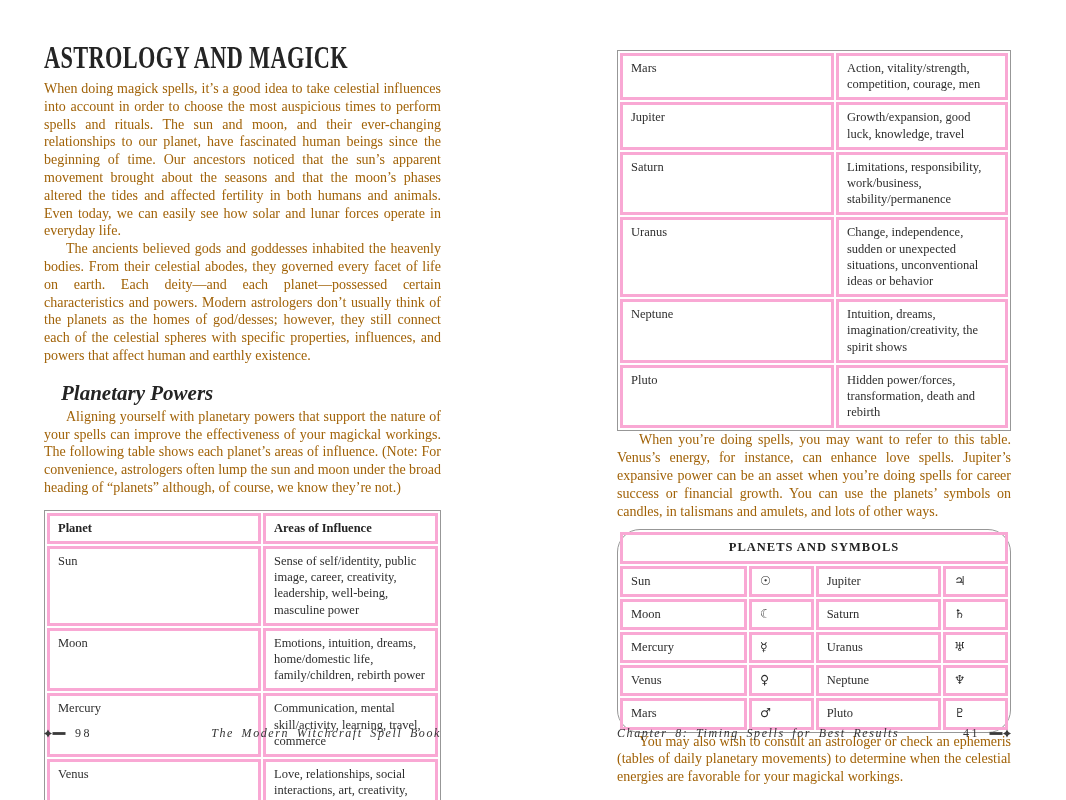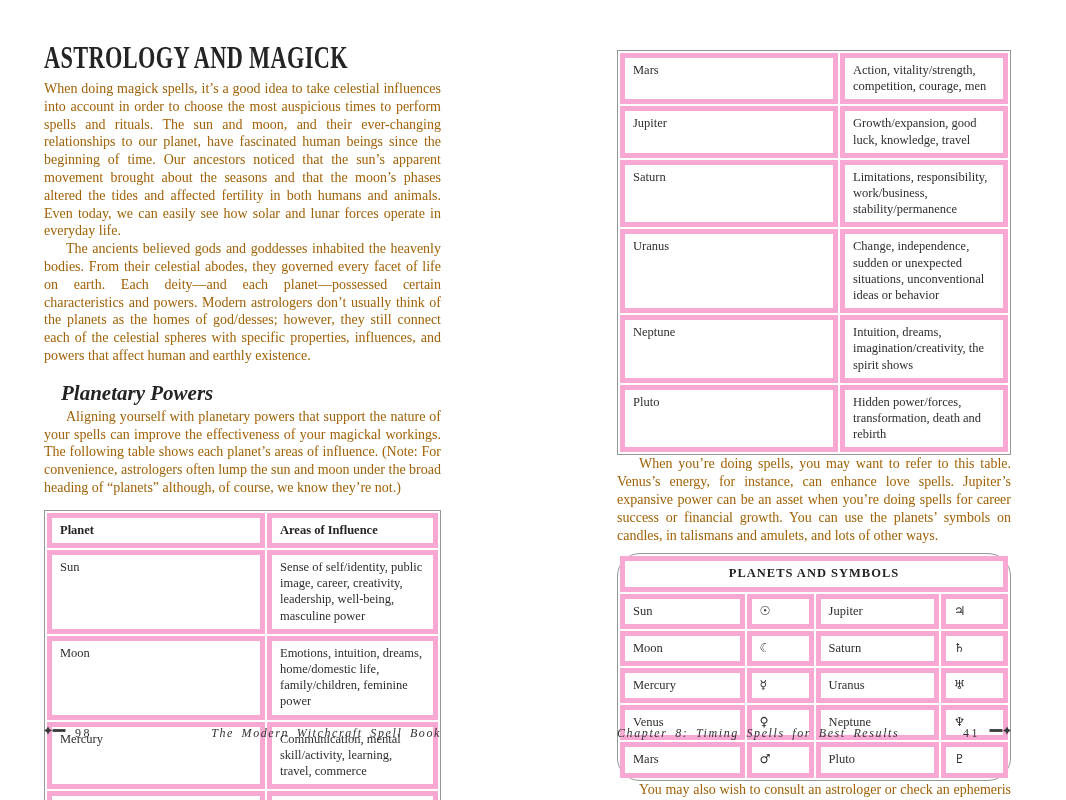--- a/index.html
+++ b/index.html
@@ -45,21 +45,21 @@
   }
 
   table.book-table {
     border-collapse: separate;
     border-spacing: 2px;
     border: 1px solid #979797;
     width: 100%;
     background: #ffffff;
   }
   table.book-table th, table.book-table td {
-    border: 5px solid #f9a8d4;
+    border: 3px solid #f9a8d4;
     padding: 4px 8px 5px 8px;
     font-size: 12.5px;
     line-height: 16.2px;
     vertical-align: top;
     text-align: left;
   }
   table.book-table th { font-weight: 700; color: #242424; }
   td.influence { text-align: justify; }
   .col-planet { width: 192px; }
 
@@ -93,21 +93,21 @@
     align-items: center;
     font-size: 12px;
     color: #333;
   }
   .footer .running-title {
     font-style: italic;
     letter-spacing: 1.6px;
     word-spacing: 3px;
   }
   .footer .page-num { letter-spacing: 2.5px; font-style: normal; }
-  .footer-group { display: flex; align-items: flex-start; gap: 7px; }
+  .footer-group { display: flex; align-items: center; gap: 7px; }
   .ornament { display: inline-block; }
   .ornament.mirrored { transform: scaleX(-1); }
 </style>
 </head>
 <body>
 
 <div class="spread">
 
   <div class="page page-left">
     <h1 class="chapter-heading">ASTROLOGY AND MAGICK</h1>
@@ -125,21 +125,21 @@
       </thead>
       <tbody>
 
           <tr>
             <td class="col-planet">Sun</td>
             <td class="influence">Sense of self/identity, public image, career, creativity, leadership, well-being, masculine power</td>
           </tr>
 
           <tr>
             <td class="col-planet">Moon</td>
-            <td class="influence">Emotions, intuition, dreams, home/domestic life, family/children, feminine power</td>
+            <td class="influence">Emotions, intuition, dreams, home/domestic life, family/children, rebirth power</td>
           </tr>
 
           <tr>
             <td class="col-planet">Mercury</td>
             <td class="influence">Communication, mental skill/activity, learning, travel, commerce</td>
           </tr>
 
           <tr>
             <td class="col-planet">Venus</td>
             <td class="influence">Love, relationships, social interactions, art, creativity, beauty, women</td>

